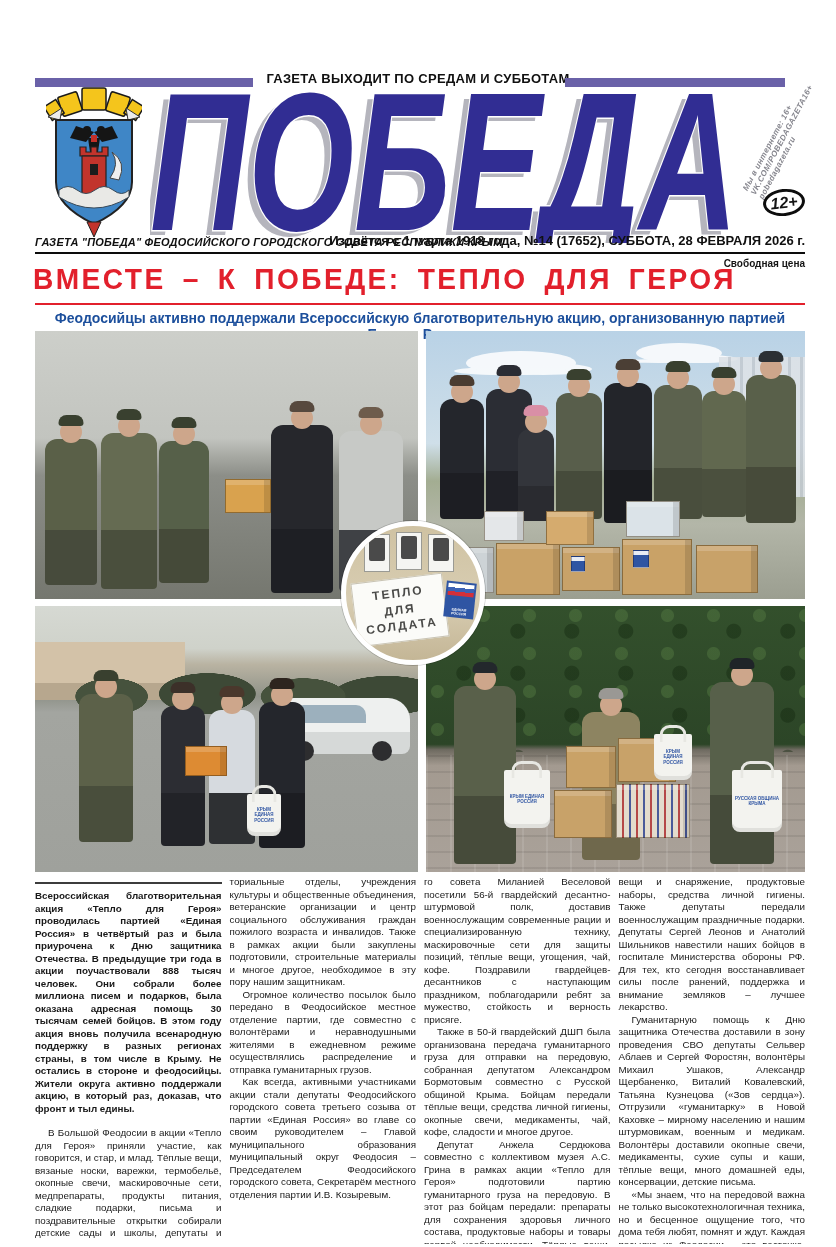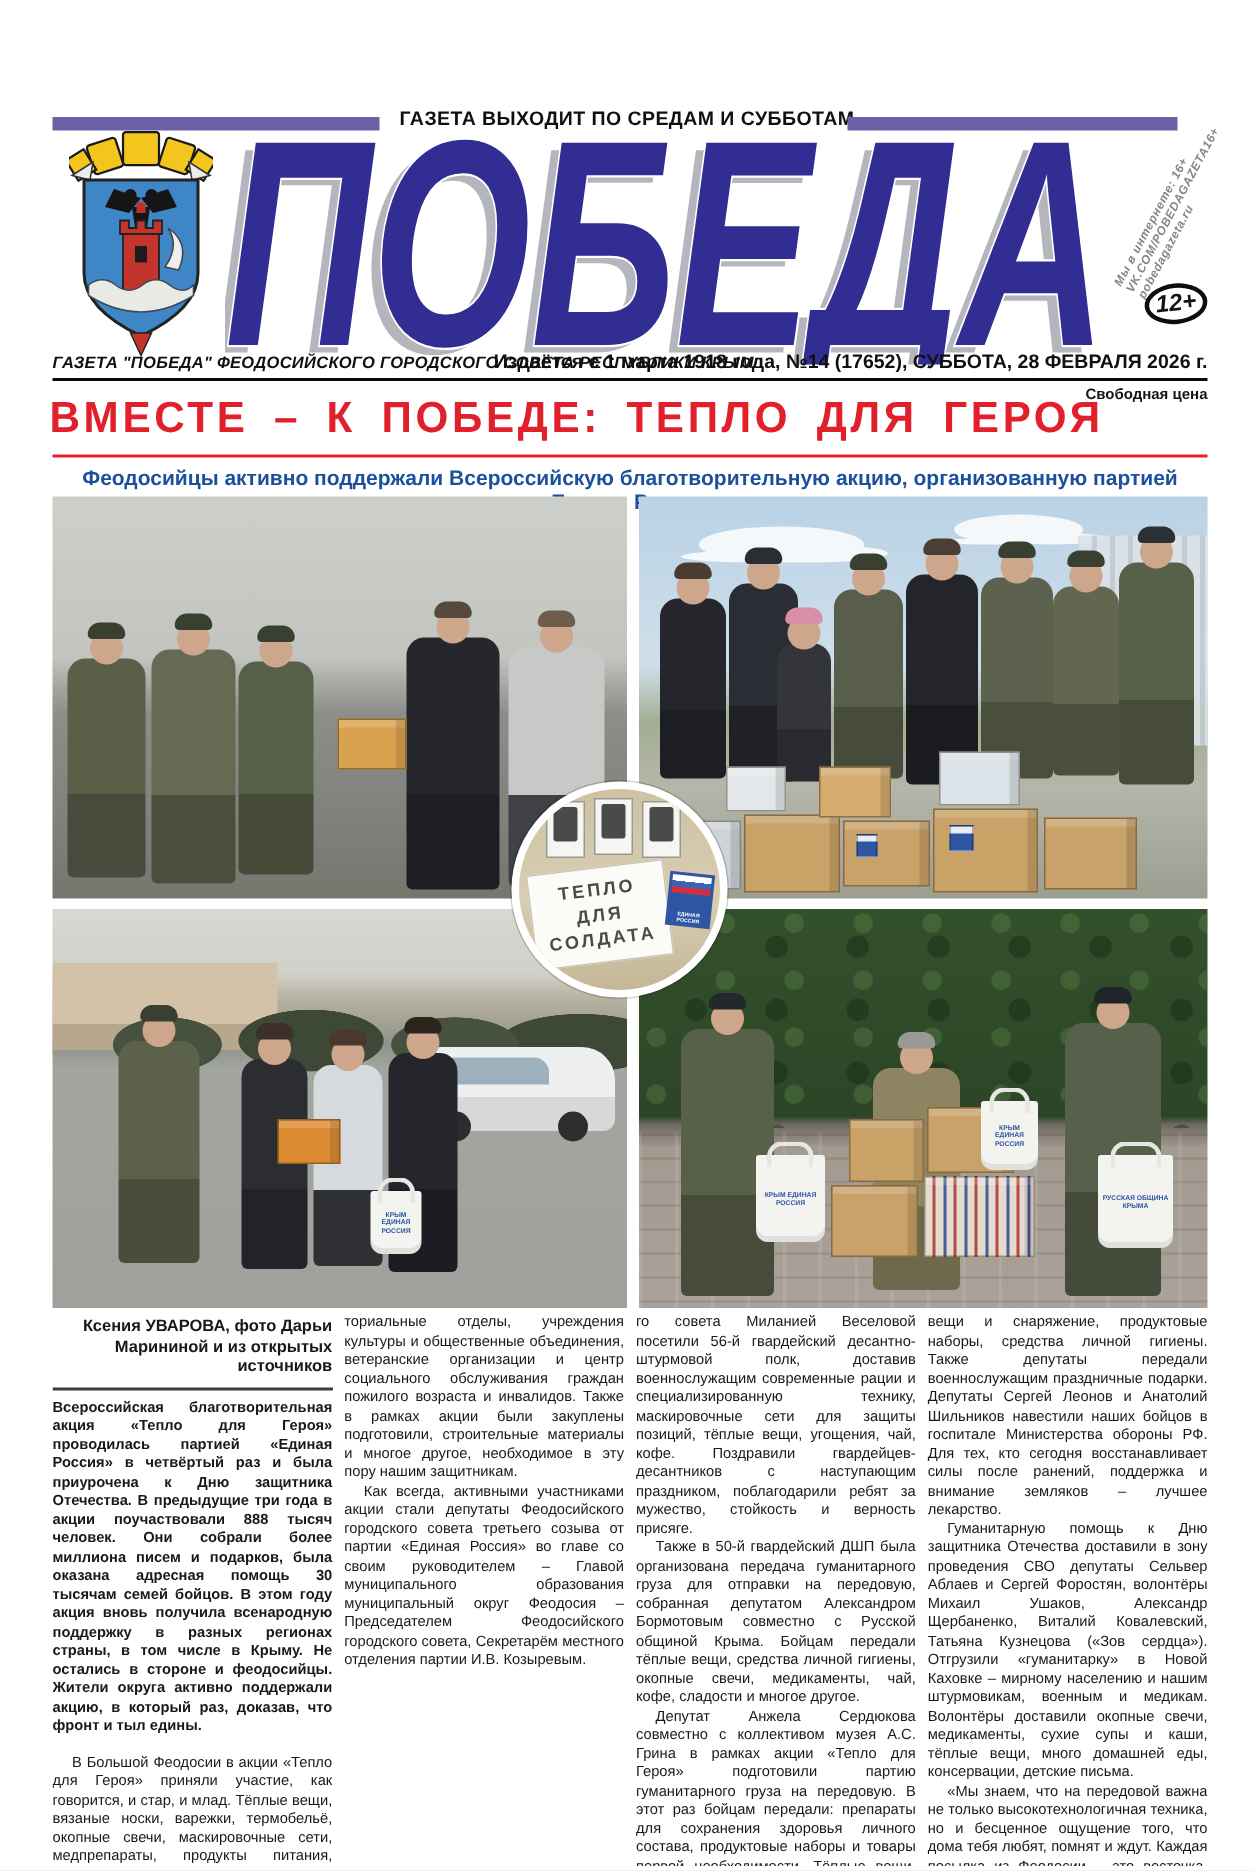--- a/index.html
+++ b/index.html
@@ -262,27 +262,27 @@
       <div class="inset-sign">ТЕПЛО ДЛЯ СОЛДАТА</div>
       <div class="inset-sticker">
         <div class="flag"></div>
         <span>ЕДИНАЯ РОССИЯ</span>
       </div>
     </div>
   </div>
 
   <div class="columns">
       <div class="col">
-        <div class="byline">Ксения УВАРОВА, фото Дарьи Марининой и из открытых источников</div>
         <div class="byline-rule"></div>
         <p class="para bold">Всероссийская благотворительная акция «Тепло для Героя» проводилась партией «Единая Россия» в четвёртый раз и была приурочена к Дню защитника Отечества. В предыдущие три года в акции поучаствовали 888 тысяч человек. Они собрали более миллиона писем и подарков, была оказана адресная помощь 30 тысячам семей бойцов. В этом году акция вновь получила всенародную поддержку в разных регионах страны, в том числе в Крыму. Не остались в стороне и феодосийцы. Жители округа активно поддержали акцию, в который раз, доказав, что фронт и тыл едины.</p>
         <p class="para indent gap">В Большой Феодосии в акции «Тепло для Героя» приняли участие, как говорится, и стар, и млад. Тёплые вещи, вязаные носки, варежки, термобельё, окопные свечи, маскировочные сети, медпрепараты, продукты питания, сладкие подарки, письма и поздравительные открытки собирали детские сады и школы, депутаты и терри-</p>
       </div>
       <div class="col">
         <p class="para">ториальные отделы, учреждения культуры и общественные объединения, ветеранские организации и центр социального обслуживания граждан пожилого возраста и инвалидов. Также в рамках акции были закуплены подготовили, строительные материалы и многое другое, необходимое в эту пору нашим защитникам.</p>
+        <p class="para indent">Огромное количество посылок было передано в Феодосийское местное отделение партии, где совместно с волонтёрами и неравнодушными жителями в ежедневном режиме осуществлялись распределение и отправка гуманитарных грузов.</p>
         <p class="para indent">Как всегда, активными участниками акции стали депутаты Феодосийского городского совета третьего созыва от партии «Единая Россия» во главе со своим руководителем – Главой муниципального образования муниципальный округ Феодосия – Председателем Феодосийского городского совета, Секретарём местного отделения партии И.В. Козыревым.</p>
       </div>
       <div class="col">
         <p class="para">го совета Миланией Веселовой посетили 56-й гвардейский десантно-штурмовой полк, доставив военнослужащим современные рации и специализированную технику, маскировочные сети для защиты позиций, тёплые вещи, угощения, чай, кофе. Поздравили гвардейцев-десантников с наступающим праздником, поблагодарили ребят за мужество, стойкость и верность присяге.</p>
         <p class="para indent">Также в 50-й гвардейский ДШП была организована передача гуманитарного груза для отправки на передовую, собранная депутатом Александром Бормотовым совместно с Русской общиной Крыма. Бойцам передали тёплые вещи, средства личной гигиены, окопные свечи, медикаменты, чай, кофе, сладости и многое другое.</p>
         <p class="para indent">Депутат Анжела Сердюкова совместно с коллективом музея А.С. Грина в рамках акции «Тепло для Героя» подготовили партию гуманитарного груза на передовую. В этот раз бойцам передали: препараты для сохранения здоровья личного состава, продуктовые наборы и товары первой необходимости. Тёплые вещи, средства личной гигиены, лекарства и продукты были переданы депутатами Александрой Чесноковой и Александром Зекиным. Депутаты Сергей Максименко, Анатолий Шильников и Руслан Сатановский доставили в воинские части гарнизона тёплые</p>
       </div>
       <div class="col">
         <p class="para">вещи и снаряжение, продуктовые наборы, средства личной гигиены. Также депутаты передали военнослужащим праздничные подарки. Депутаты Сергей Леонов и Анатолий Шильников навестили наших бойцов в госпитале Министерства обороны РФ. Для тех, кто сегодня восстанавливает силы после ранений, поддержка и внимание земляков – лучшее лекарство.</p>
         <p class="para indent">Гуманитарную помощь к Дню защитника Отечества доставили в зону проведения СВО депутаты Сельвер Аблаев и Сергей Форостян, волонтёры Михаил Ушаков, Александр Щербаненко, Виталий Ковалевский, Татьяна Кузнецова («Зов сердца»). Отгрузили «гуманитарку» в Новой Каховке – мирному населению и нашим штурмовикам, военным и медикам. Волонтёры доставили окопные свечи, медикаменты, сухие супы и каши, тёплые вещи, много домашней еды, консервации, детские письма.</p>

